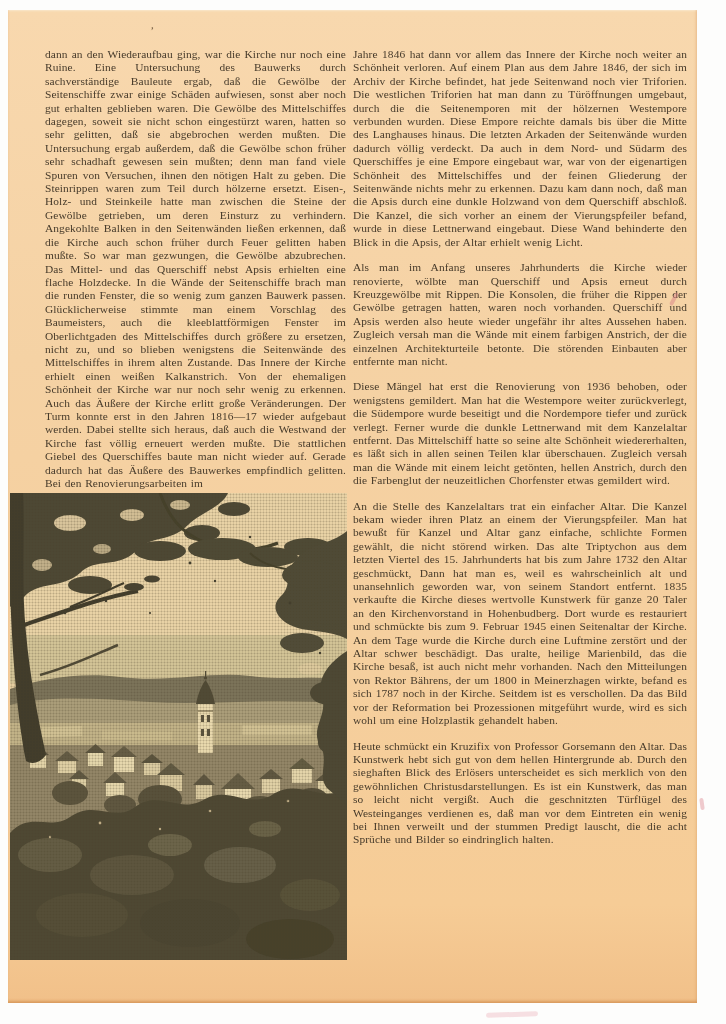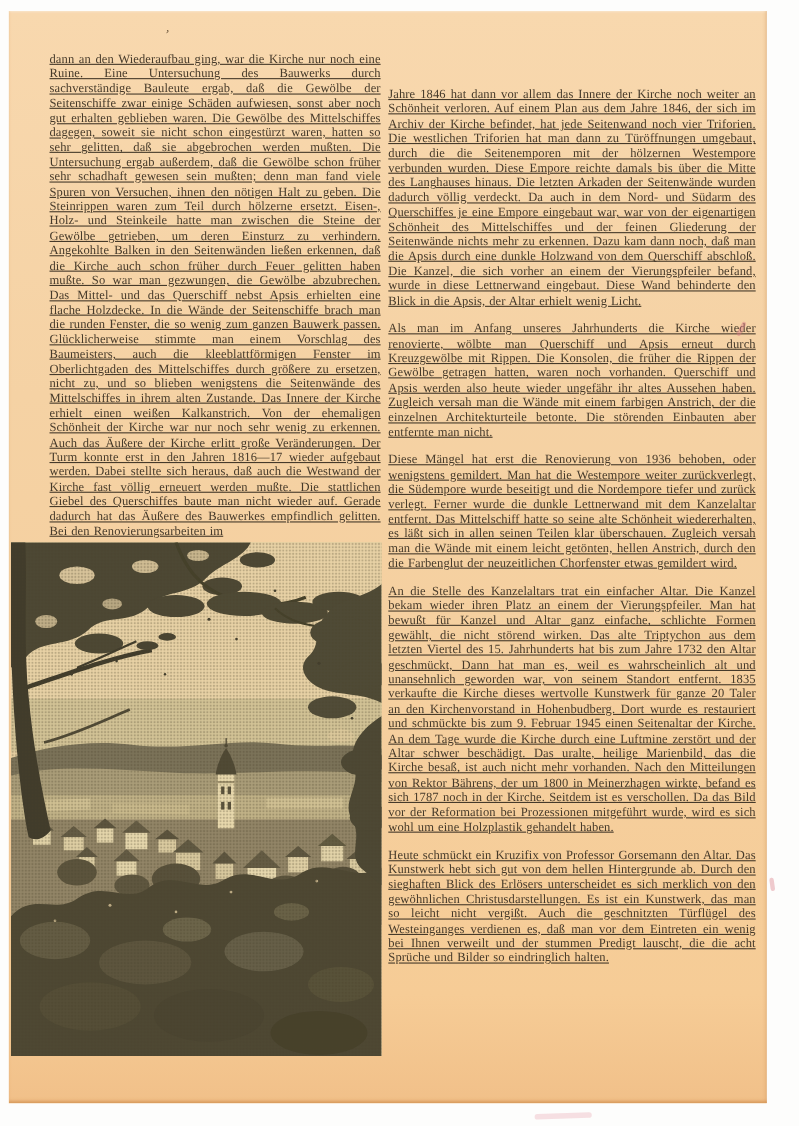--- a/index.html
+++ b/index.html
@@ -21,24 +21,23 @@
     font-size:12px;font-style:italic;
     color:rgba(82,62,38,.78);
     transform:rotate(8deg);
   }
   .col{position:absolute;color:#463a2a;}
   .col p{
     margin:0 0 12px 0;
     text-align:justify;
     letter-spacing:.1px;
     word-spacing:.06em;
-    text-decoration:underline;
   }
   .col-left{left:37px;top:38px;width:301px;font-size:11.4px;line-height:13.4px;}
-  .col-right{left:345px;top:38px;width:334px;font-size:11.4px;line-height:13.4px;margin-top:32px;}
+  .col-right{left:345px;top:38px;width:334px;font-size:11.4px;line-height:13.4px;}
   .photo{
     position:absolute;left:2px;top:483px;width:337px;height:467px;
     overflow:hidden;background:#e4cfa3;
   }
   .photo svg{display:block;}
   .halftone{
     position:absolute;inset:0;pointer-events:none;
     background-image:radial-gradient(rgba(54,48,30,.28) .6px, rgba(0,0,0,0) 1.3px);
     background-size:3px 3px;
   }

